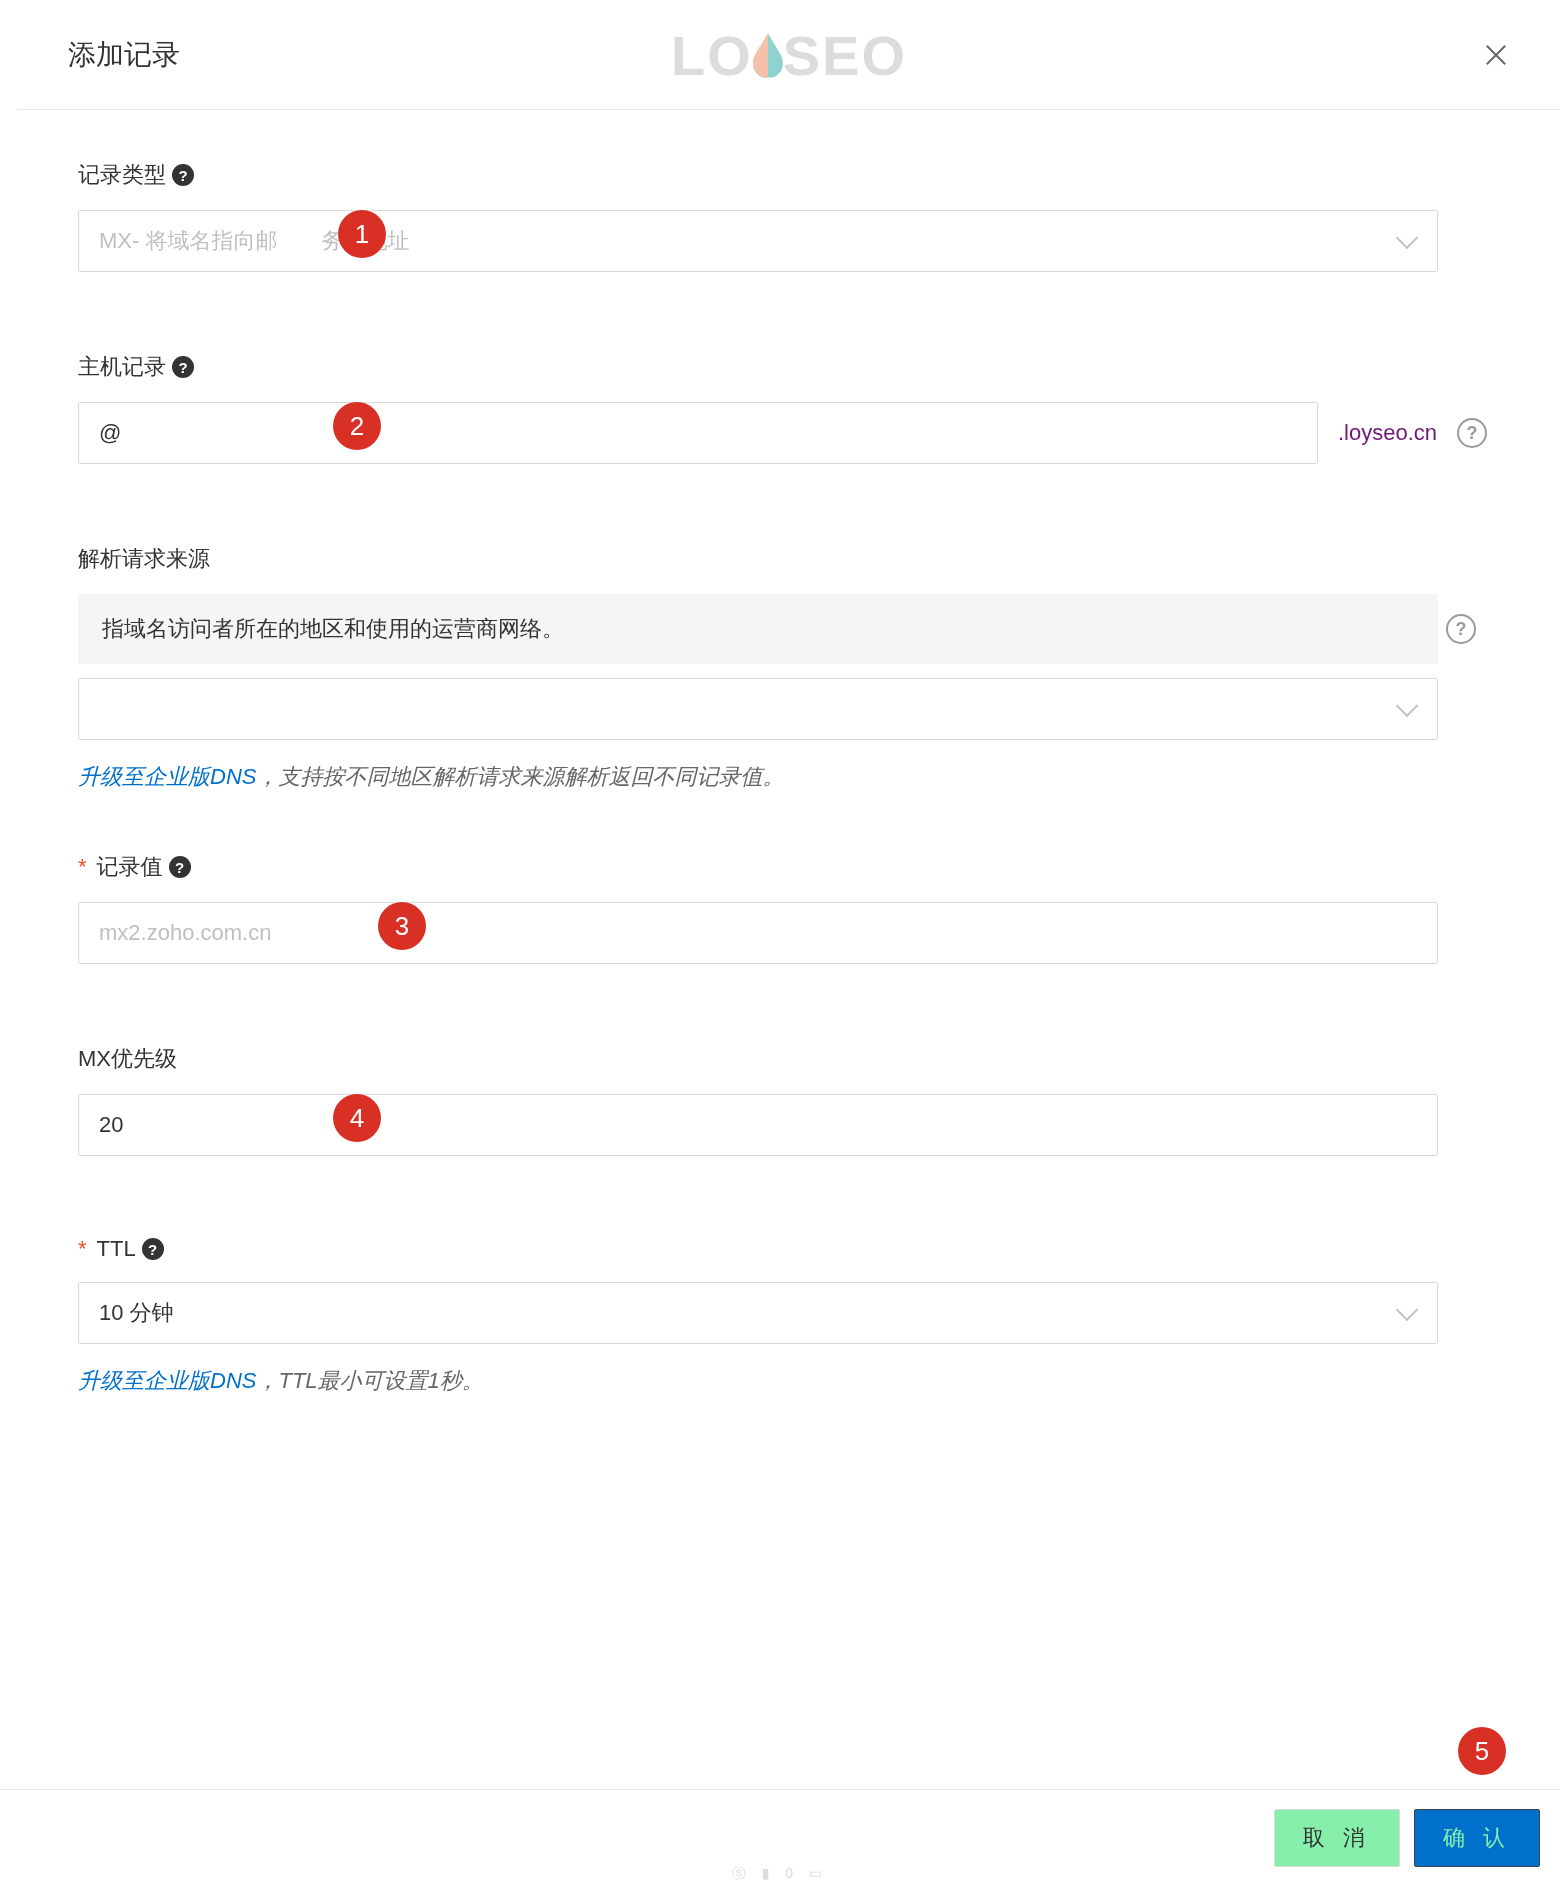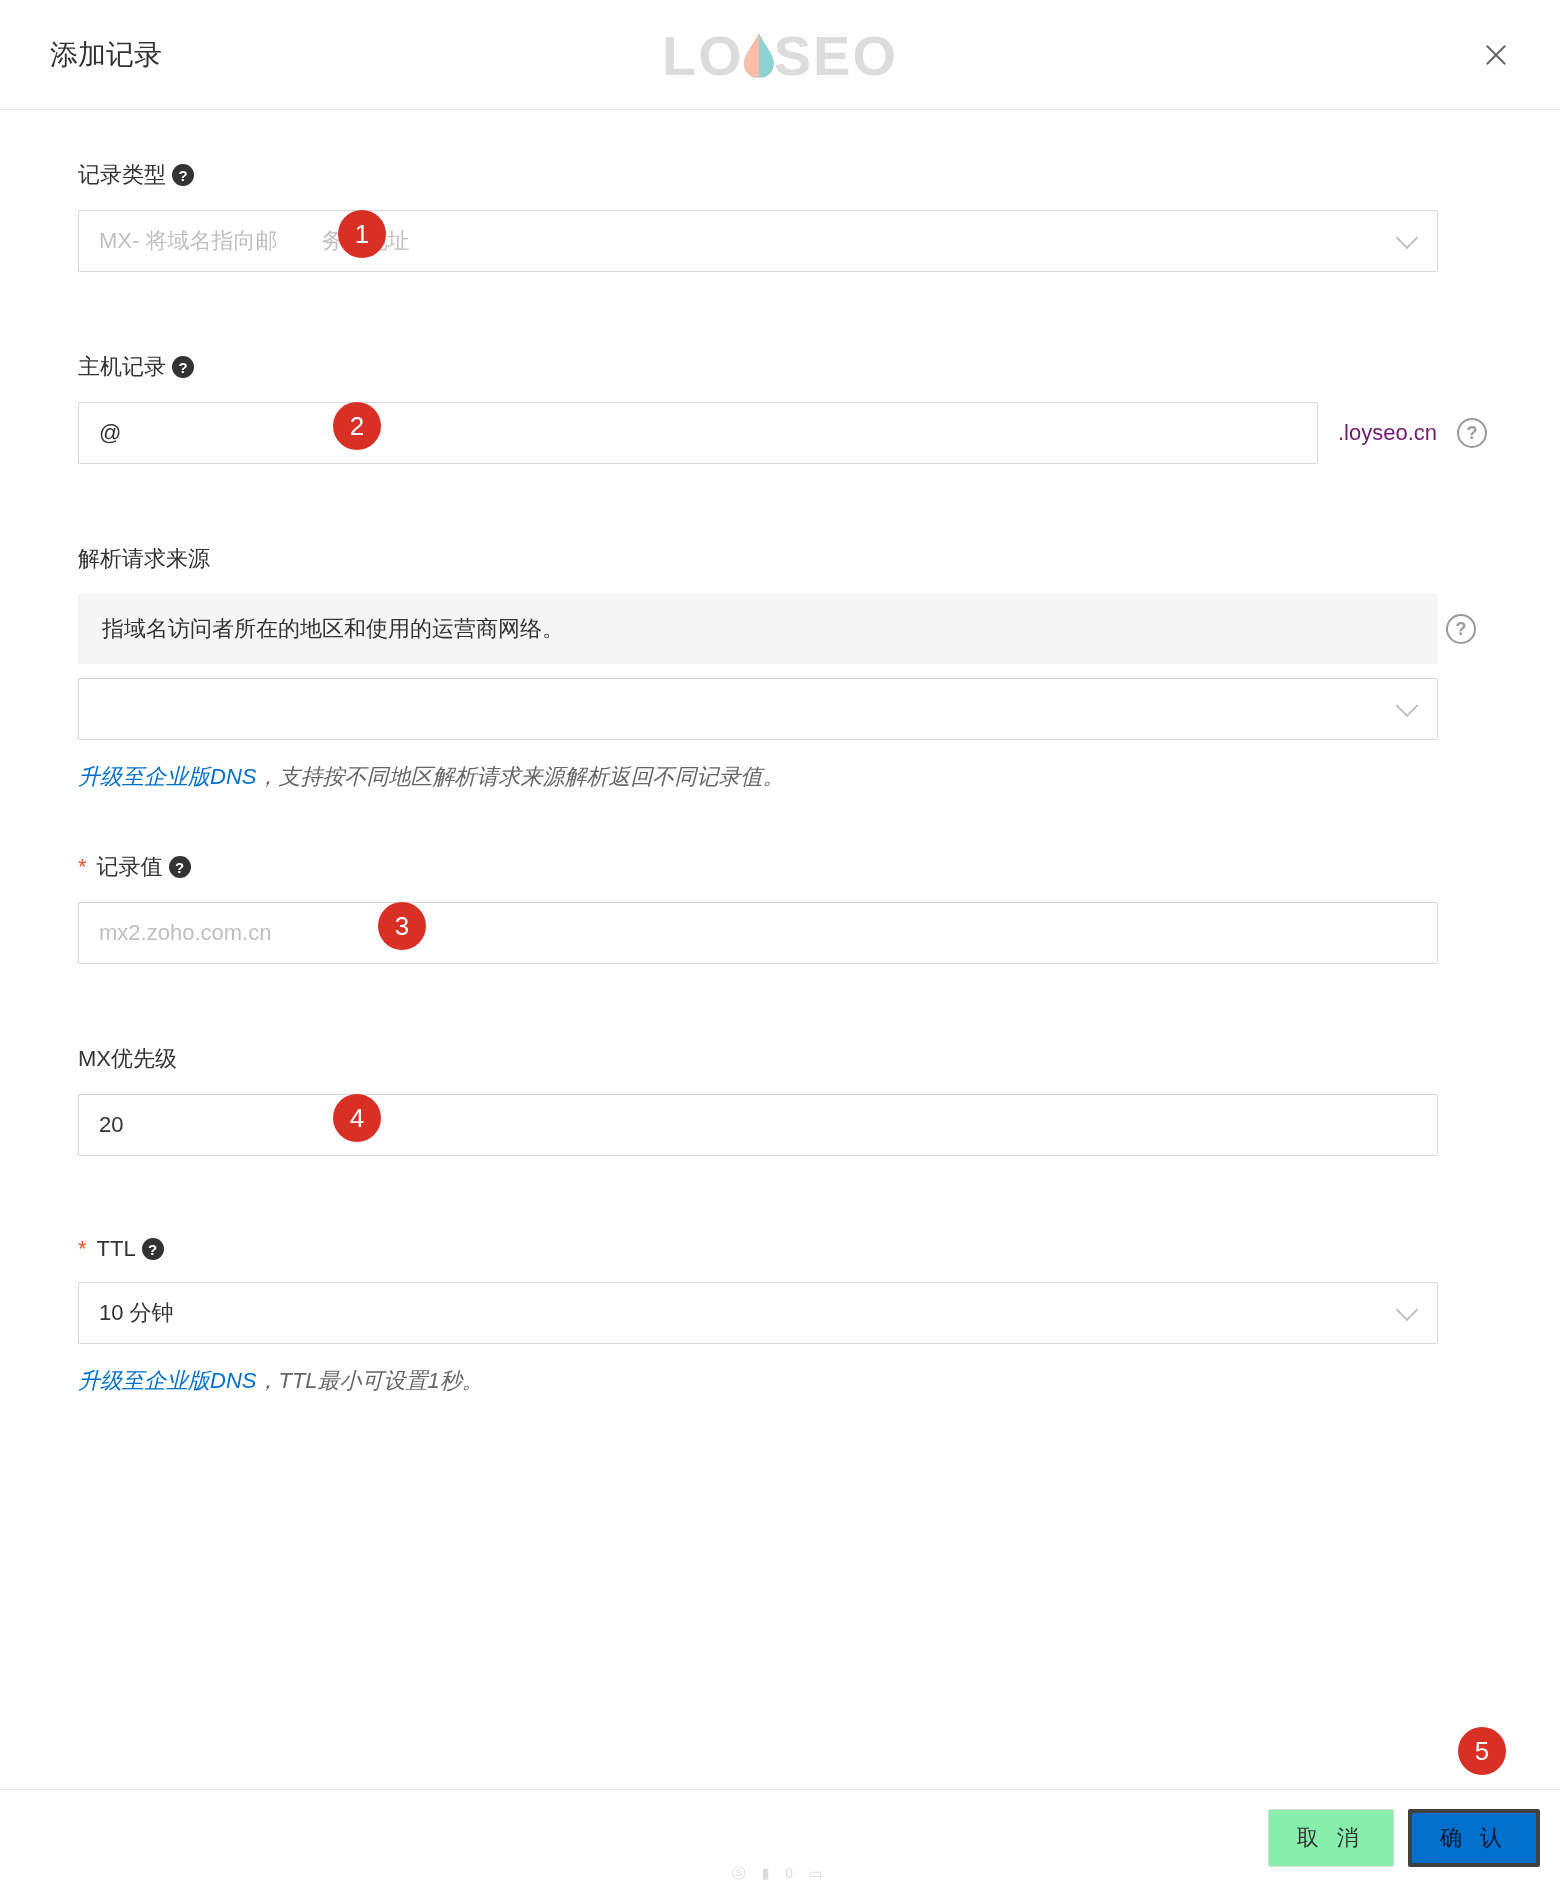--- a/index.html
+++ b/index.html
@@ -17,20 +17,21 @@
   }
 
   
   .hdr {
     height: 110px;
     border-bottom: 1px solid #e6e6e6;
     display: flex;
     align-items: center;
     padding: 0 50px;
     position: relative;
+    margin-left: 18px;
   }
   .hdr-title {
     font-size: 28px;
     color: #333;
     font-weight: 400;
   }
   .watermark {
     position: absolute;
     left: 50%;
     top: 50%;
@@ -195,21 +196,21 @@
     padding: 0 28px;
     font-size: 22px;
     border-radius: 2px;
     display: flex;
     align-items: center;
     justify-content: center;
     cursor: pointer;
     letter-spacing: 6px;
   }
   .btn-default { background: #86efac; border: 1px solid #d9d9d9; color: #333; }
-  .btn-primary { background: #0070cc; border: 4px solid #404040; color: #0f172a; }
+  .btn-primary { background: #0070cc; border: 1px solid #404040; color: #86efac; }
 
   
   .tray {
     position: absolute;
     left: 50%;
     bottom: 2px;
     transform: translateX(-50%);
     font-size: 14px;
     color: #999;
     letter-spacing: 6px;

